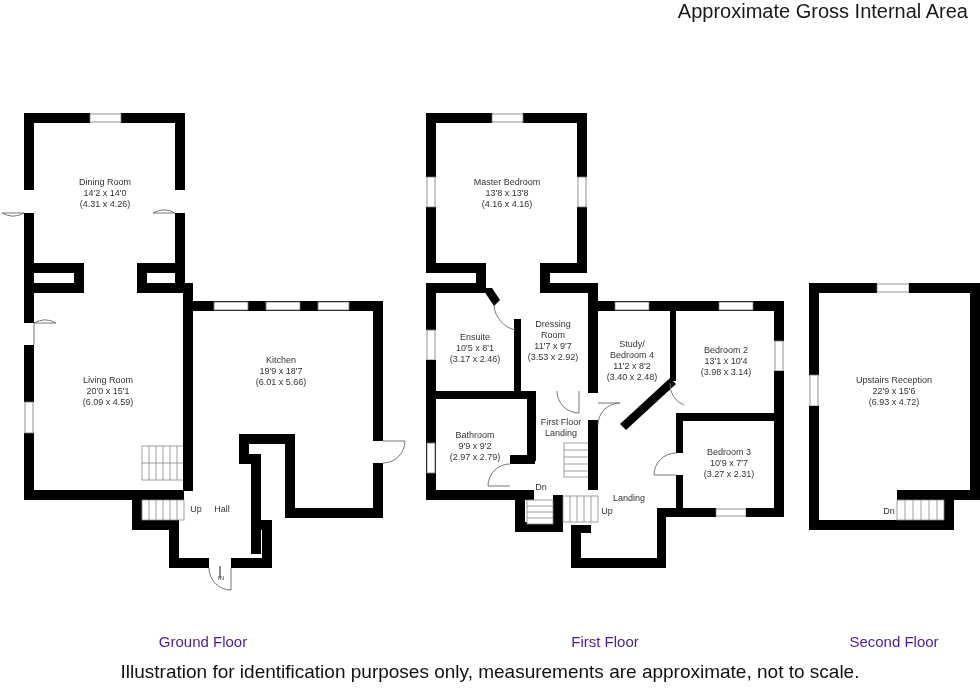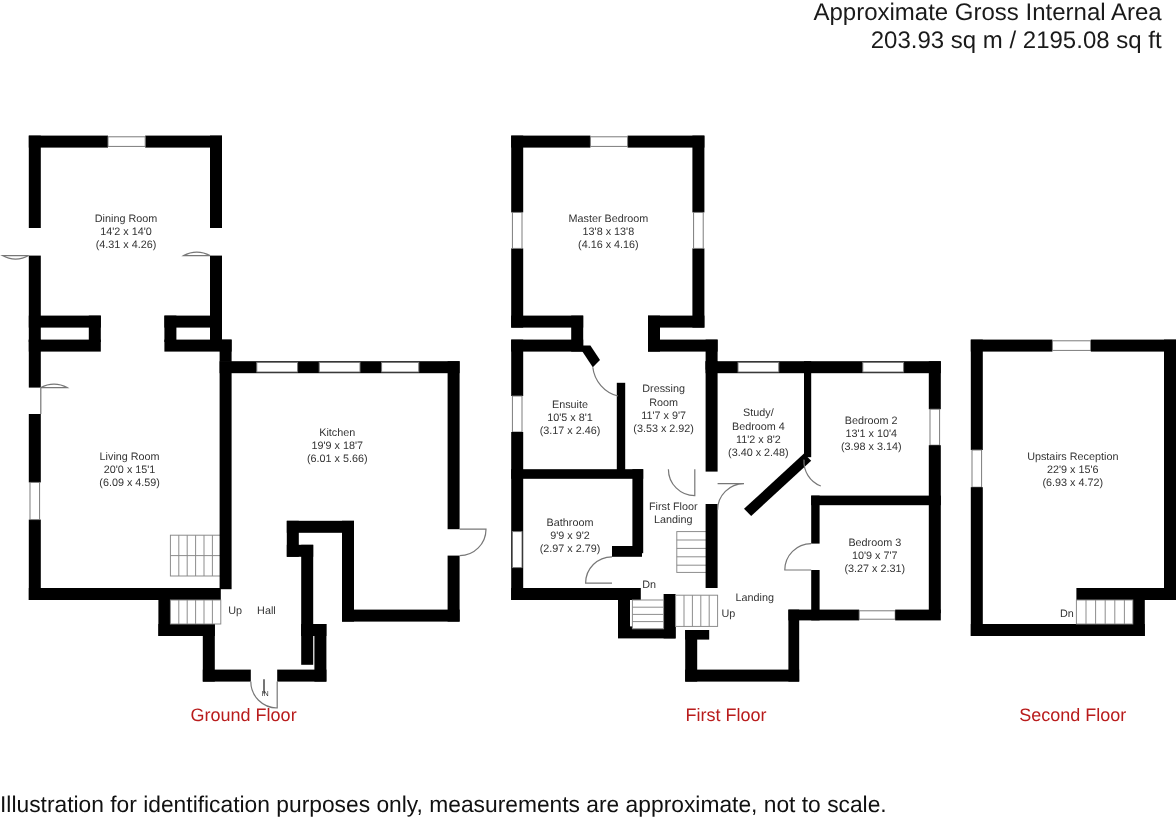--- a/index.html
+++ b/index.html
@@ -5,29 +5,28 @@
     html, body { margin: 0; padding: 0; background: #ffffff; }
     body { width: 980px; height: 690px; position: relative; overflow: hidden; font-family: "Liberation Sans", sans-serif; color: #111; }
     .area-title { position: absolute; top: 0; right: 12px; width: 340px; text-align: right; font-size: 20px; line-height: 23px; color: #1a1a1a; }
     svg.plan { position: absolute; left: 0; top: 0; }
     .wall { fill: #000; }
     .win { fill: #fff; stroke: #777; stroke-width: 0.8; }
     .door { fill: none; stroke: #777; stroke-width: 1; }
     .stair { fill: #fff; stroke: #888; stroke-width: 0.8; }
     .arrow { stroke: #000; stroke-width: 0.9; }
     .rlabel { font-family: "Liberation Sans", sans-serif; font-size: 9px; fill: #333; text-anchor: middle; }
-    .floor-label { position: absolute; top: 588px; font-size: 15px; color: #b91c1c; text-align: center; width: 200px; }
-    .disclaimer { position: absolute; top: 661px; left: 0; width: 980px; text-align: left; font-size: 19px; color: #111; }
+    .floor-label { position: absolute; top: 633px; font-size: 15px; color: #4c1d95; text-align: center; width: 200px; }
+    .disclaimer { position: absolute; top: 661px; left: 0; width: 980px; text-align: center; font-size: 19px; color: #111; }
   </style>
 </head>
 <body>
 
 <div class="area-title">
   <div>Approximate Gross Internal Area</div>
-  <div>203.93 sq m / 2195.08 sq ft</div>
 </div>
 
 <svg class="plan" width="980" height="690" viewBox="0 0 980 690" xmlns="http://www.w3.org/2000/svg">
 
   <g>
 
     <g>
       <rect class="wall" x="24" y="113" width="66" height="10"></rect>
       <rect class="wall" x="121" y="113" width="64" height="10"></rect>
       <rect class="wall" x="24" y="113" width="10" height="77"></rect>

